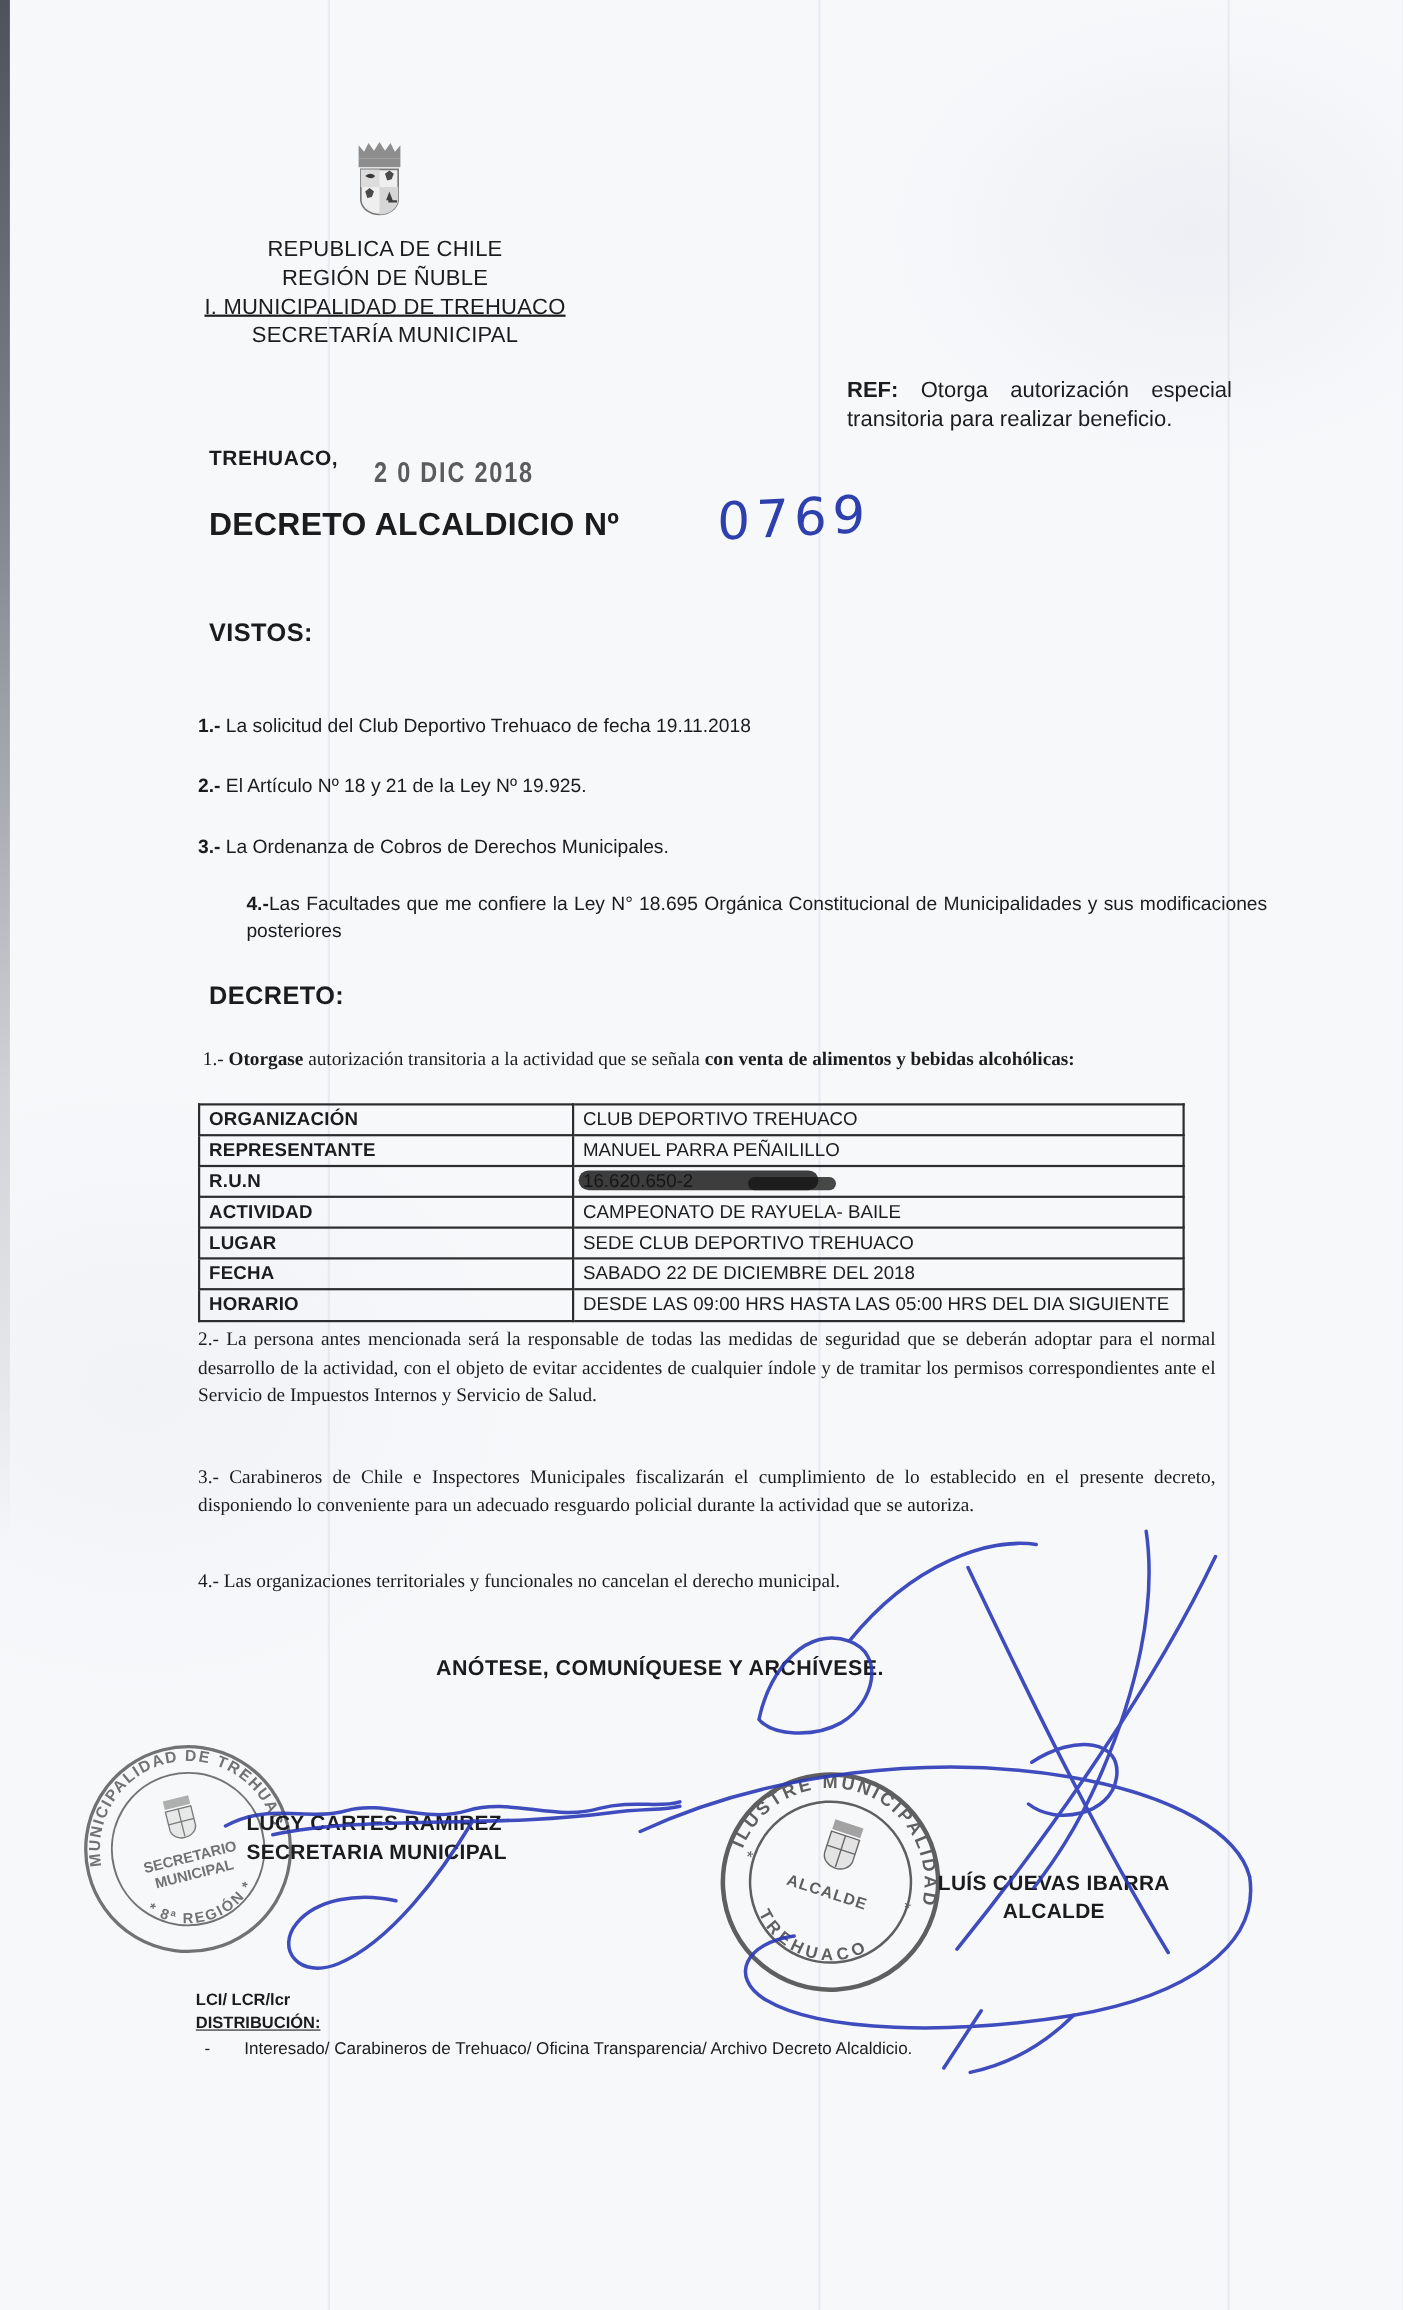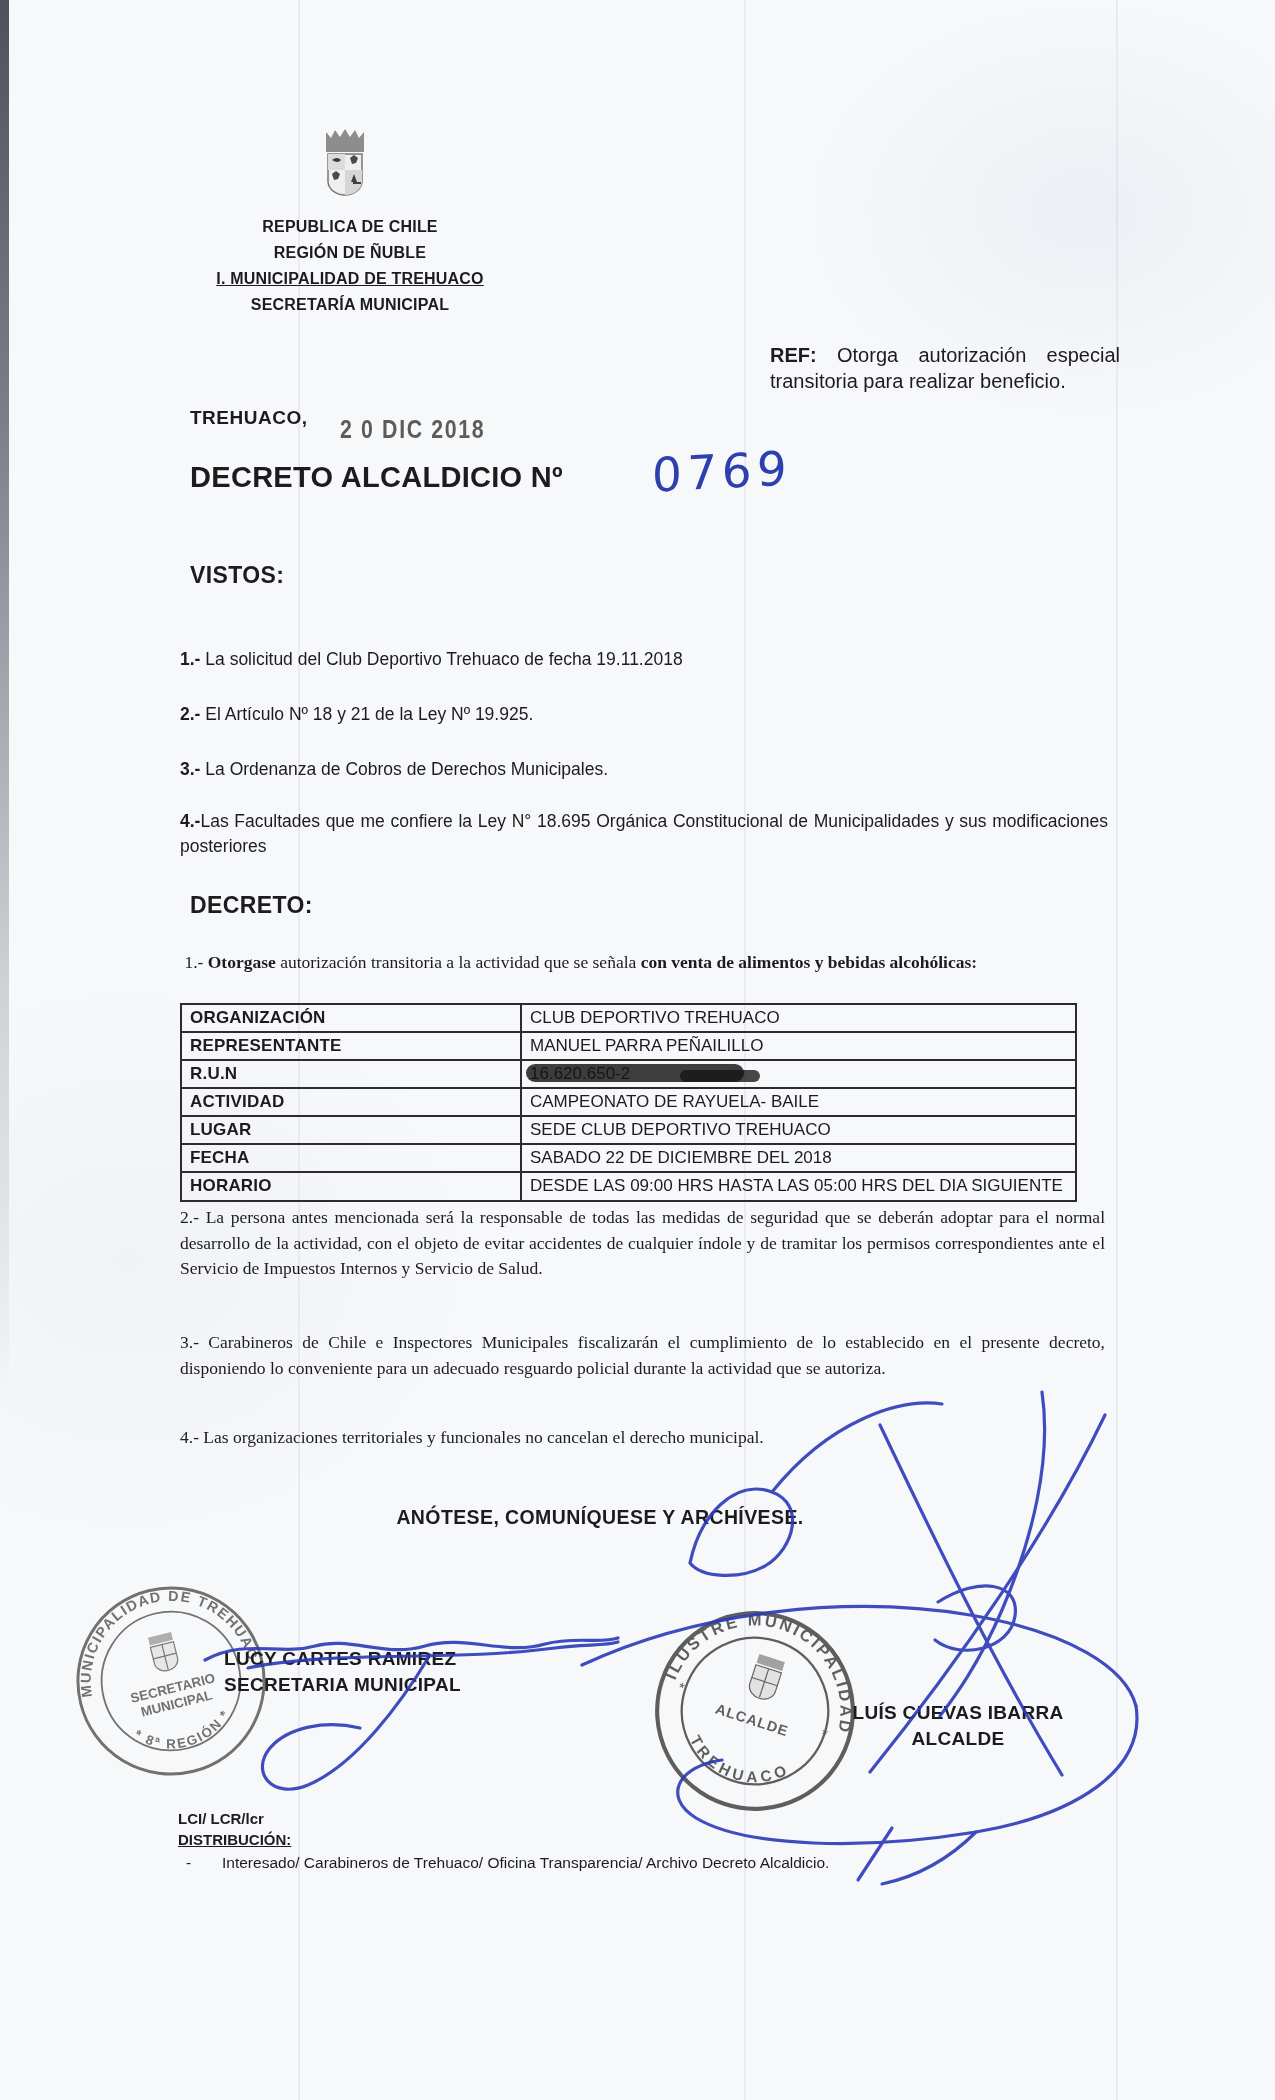--- a/index.html
+++ b/index.html
@@ -10,22 +10,22 @@
       radial-gradient(ellipse 500px 400px at 10% 60%, rgba(210,216,230,.18), transparent 70%),
       #f7f8fa;
     font-family:"Liberation Sans", sans-serif;
     color:#1c1c1e;
   }
   .edge-left{position:absolute;left:0;top:0;width:9px;height:1400px;
     background:linear-gradient(180deg,#4e535b 0%,#7a7f88 30%,rgba(130,135,145,.35) 70%,transparent 100%);}
   .fold{position:absolute;top:0;bottom:0;width:2px;background:rgba(120,132,165,.10);}
   .abs{position:absolute;}
   .b{font-weight:bold;}
-  .just{text-align:justify;}
-  .header-block{left:150px;top:214px;width:400px;text-align:center;font-weight:bold;font-size:16px;line-height:26px;letter-spacing:.2px;}
+  .just{text-align:justify;margin-left:44px;}
+  .header-block{left:150px;top:214px;width:400px;text-align:center;font-weight:normal;font-size:20px;line-height:26px;letter-spacing:.2px;}
   .underline{text-decoration:underline;}
   .ref-block{left:770px;top:342px;width:350px;font-size:20px;line-height:26px;text-align:justify;}
   .place{left:190px;top:407px;font-size:19px;font-weight:bold;letter-spacing:.5px;}
   .datestamp{left:340px;top:414px;font-size:26px;font-weight:700;color:#474747;letter-spacing:2px;
     transform:scaleX(.82);transform-origin:left;opacity:.88;}
   .decree-title{left:190px;top:461px;font-size:29px;font-weight:bold;letter-spacing:.3px;}
   .decree-number{left:652px;top:444px;font-size:47px;color:#2e3fae;font-family:"DejaVu Sans",sans-serif;
     transform:rotate(-3deg) skewX(-3deg);letter-spacing:5px;font-weight:400;}
   .section-label{font-size:23px;font-weight:bold;letter-spacing:.4px;}
   .visto-item{left:180px;width:930px;font-size:17.5px;line-height:25px;}

